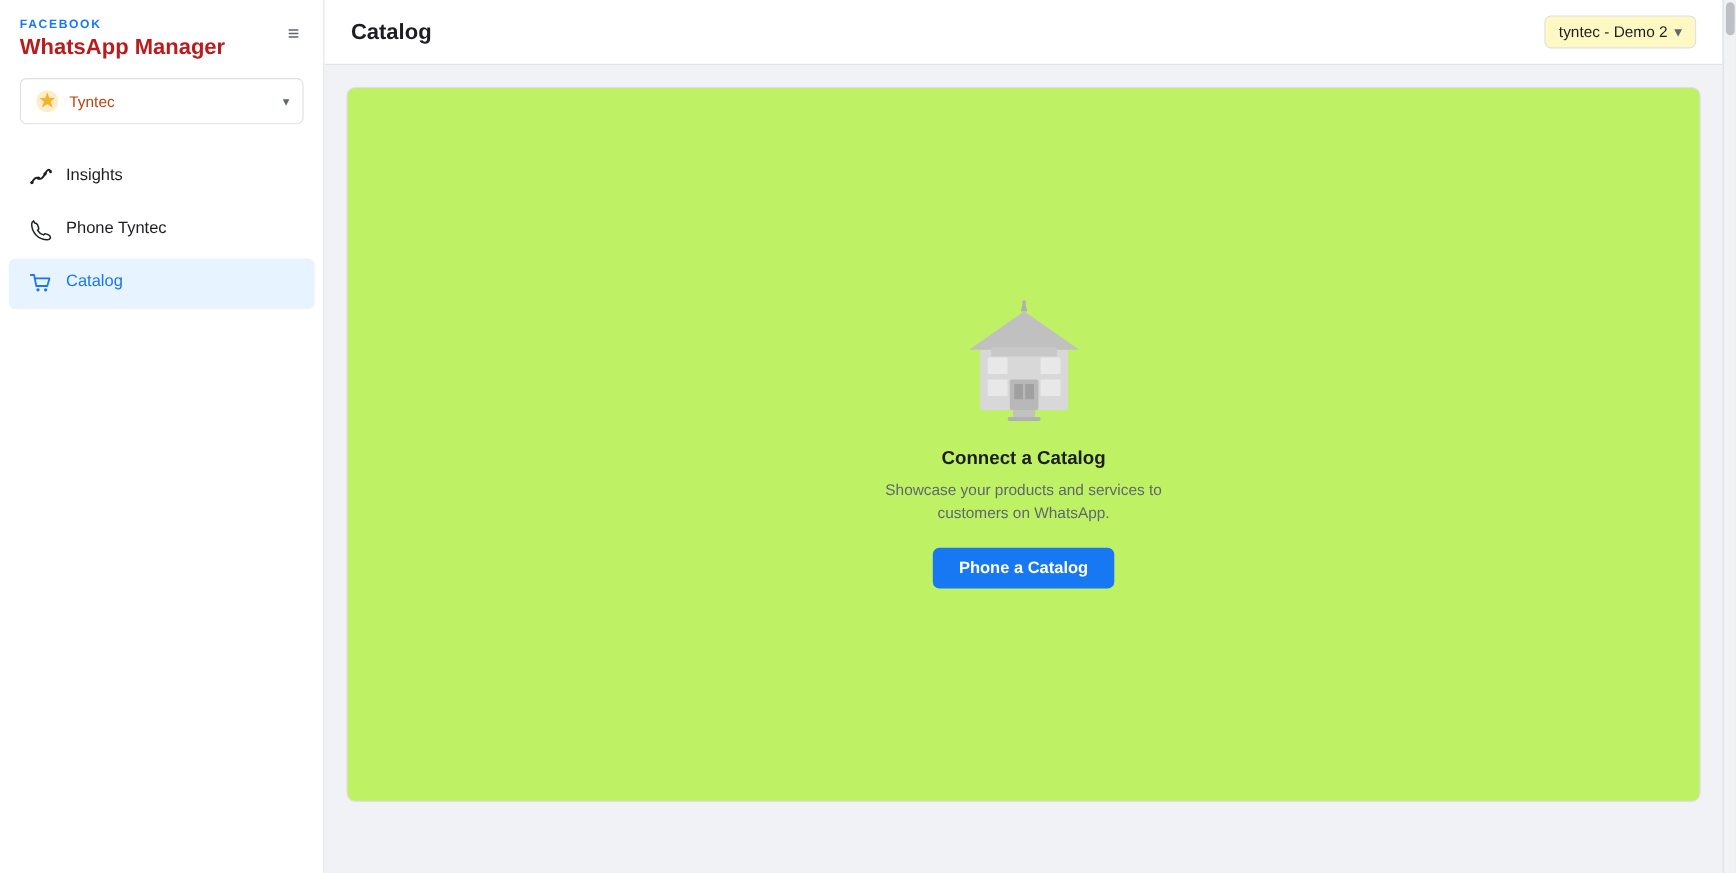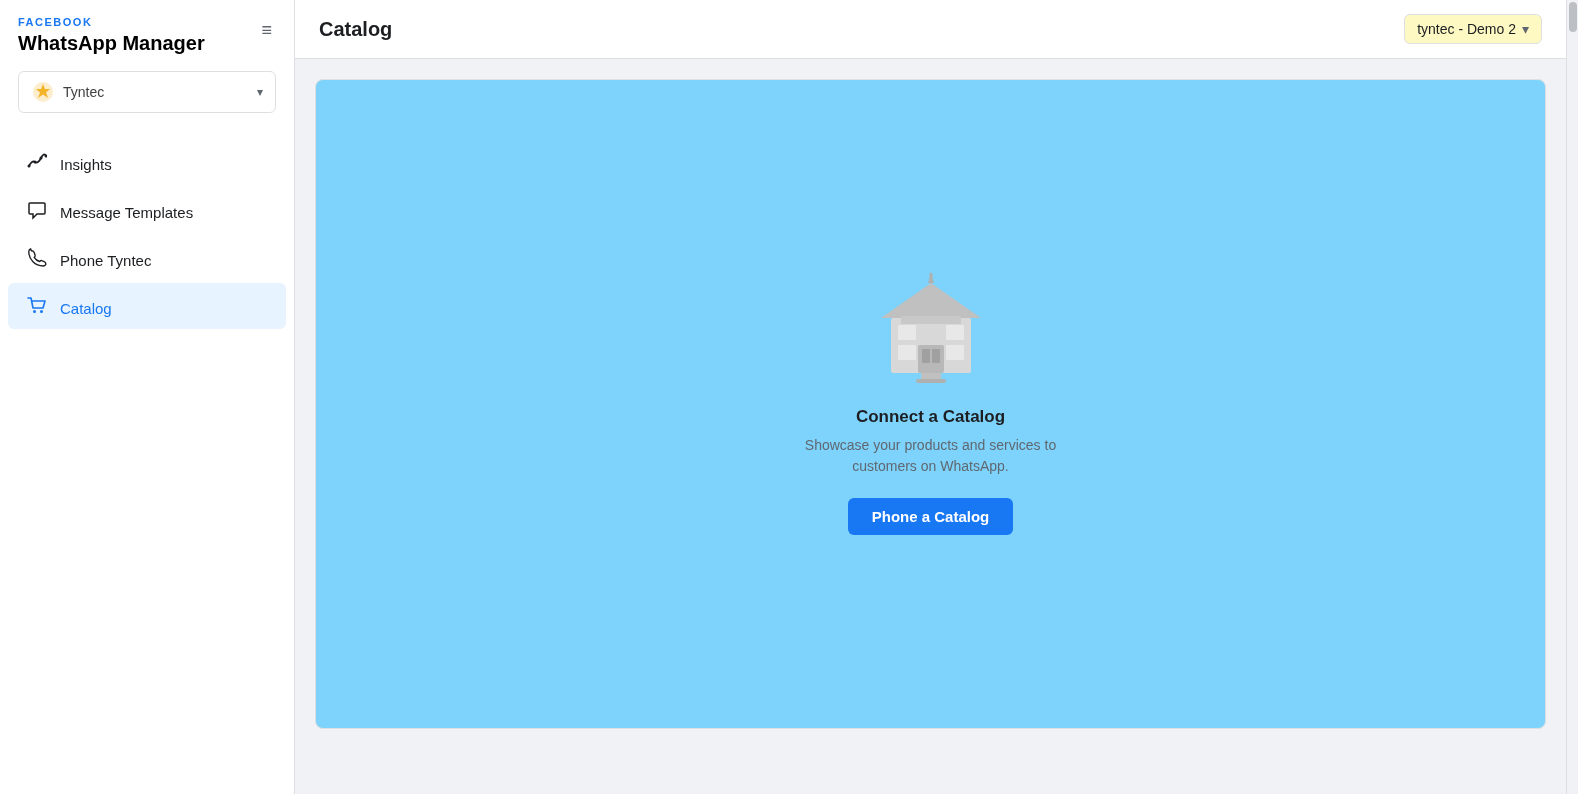--- a/index.html
+++ b/index.html
@@ -37,21 +37,21 @@
       font-weight: 700;
       color: #1877f2;
       letter-spacing: 1.5px;
       text-transform: uppercase;
       margin-bottom: 4px;
     }
 
     .app-title {
       font-size: 20px;
       font-weight: 700;
-      color: #000000;
+      color: #b91c1c;
       margin-bottom: 16px;
     }
 
     .account-selector {
       display: flex;
       align-items: center;
       border: 1px solid #dddfe2;
       border-radius: 6px;
       padding: 8px 12px;
       cursor: pointer;
@@ -64,36 +64,36 @@
       height: 24px;
       margin-right: 8px;
       display: flex;
       align-items: center;
       justify-content: center;
     }
 
     .account-name {
       flex: 1;
       font-size: 14px;
-      color: #404040;
+      color: #c2410c;
       font-weight: 500;
     }
 
     .chevron-down {
       color: #606770;
       font-size: 12px;
     }
 
     .nav-menu {
       padding: 8px 0;
     }
 
     .nav-item {
       display: flex;
-      align-items: flex-end;
+      align-items: flex-start;
       padding: 12px 18px;
       cursor: pointer;
       border-radius: 6px;
       margin: 2px 8px;
       color: #1c1e21;
       font-size: 15px;
       font-weight: 500;
     }
 
     .nav-item.active {
@@ -155,21 +155,21 @@
       color: #606770;
     }
 
     .content-area {
       flex: 1;
       padding: 20px;
       overflow-y: auto;
     }
 
     .catalog-card {
-      background: #7dd3fc;
+      background: #bef264;
       border-radius: 8px;
       border: 1px solid #dddfe2;
       min-height: 650px;
       display: flex;
       align-items: center;
       justify-content: center;
     }
 
     .catalog-empty-state {
       display: flex;
@@ -280,28 +280,20 @@
             <path d="M2 14 Q5 8 8 10 Q11 12 14 6 Q17 0 19 4" stroke="#1c1e21" stroke-width="1.8" fill="none" stroke-linecap="round"></path>
             <circle cx="2" cy="14" r="1.5" fill="#1c1e21"></circle>
             <circle cx="8" cy="10" r="1.5" fill="#1c1e21"></circle>
             <circle cx="14" cy="6" r="1.5" fill="#1c1e21"></circle>
             <circle cx="19" cy="4" r="1.5" fill="#1c1e21"></circle>
           </svg>
         </span>
         <span>Insights</span>
       </div>
 
-      <div class="nav-item">
-        <span class="nav-icon">
-          <svg width="20" height="20" viewBox="0 0 20 20" fill="none">
-            <path d="M3 3 H17 Q18 3 18 4 V13 Q18 14 17 14 H10 L6 18 V14 H3 Q2 14 2 13 V4 Q2 3 3 3 Z" stroke="#1c1e21" stroke-width="1.5" fill="none"></path>
-          </svg>
-        </span>
-        <span>Message Templates</span>
-      </div>
 
       <div class="nav-item">
         <span class="nav-icon">
           <svg width="20" height="20" viewBox="0 0 20 20" fill="none">
             <path d="M4 3 C4 3 6 3 7 5 L8 8 C8.5 9 8 9.5 7 10.5 C7 10.5 9 14 13 15 C14 14 14.5 13.5 15.5 14 L18 15 C20 16 20 18 20 18 C20 18 19 20 17 20 C8 20 1 13 1 4 C1 2 3 1 3 1 Z" stroke="#1c1e21" stroke-width="1.5" fill="none" transform="scale(0.9) translate(1,0)"></path>
           </svg>
         </span>
         <span>Phone Tyntec</span>
       </div>
 

